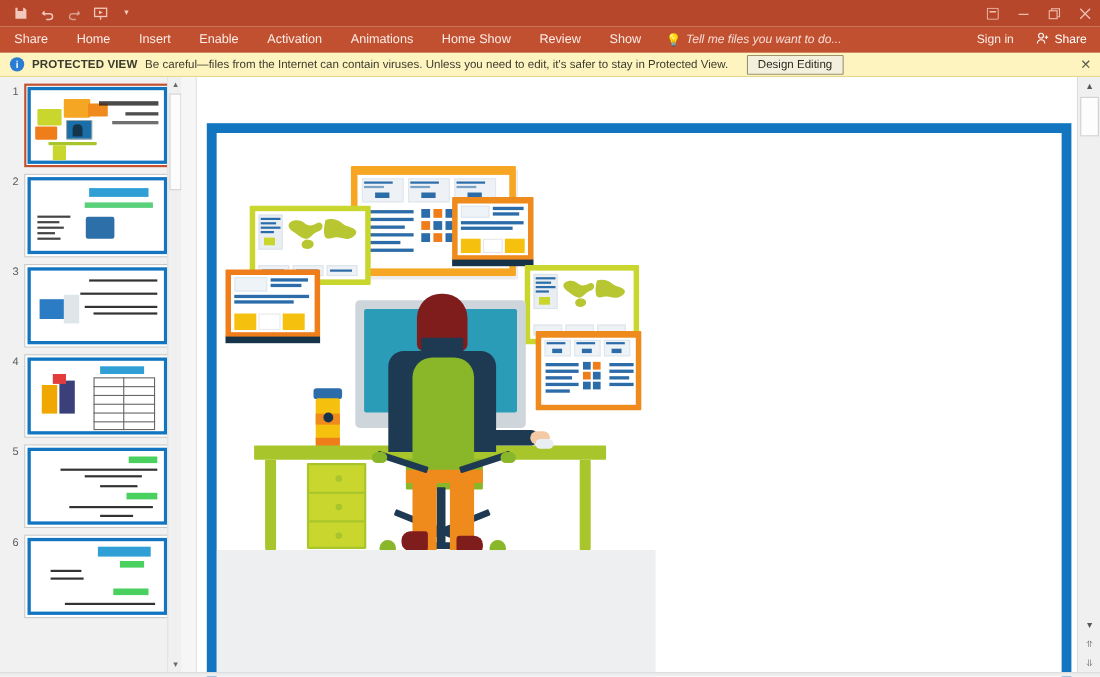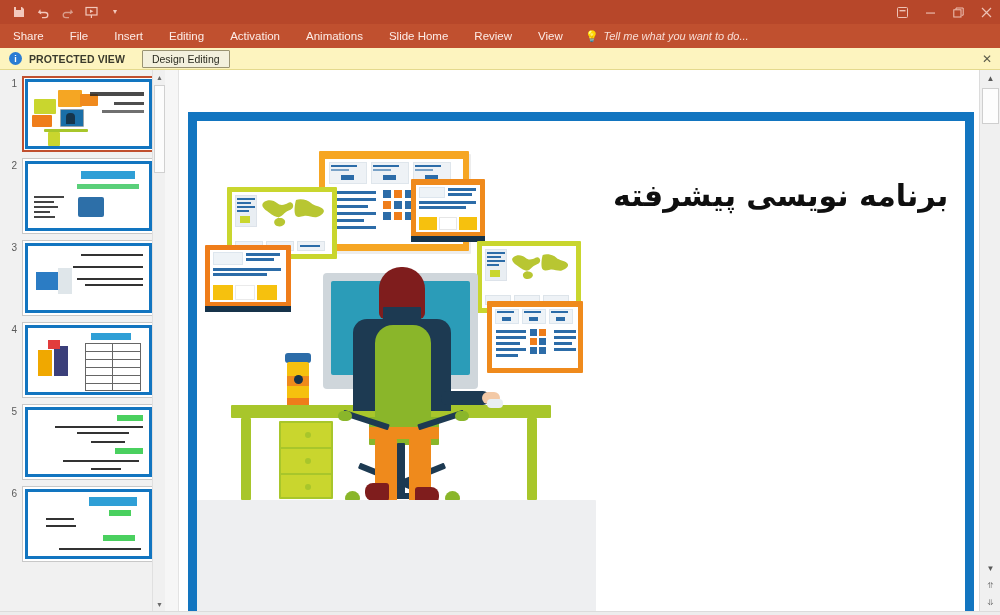--- a/index.html
+++ b/index.html
@@ -240,37 +240,51 @@
       <div class="wc-btn">
         <svg width="11" height="11" viewBox="0 0 11 11">
             <path d="M1 1l9 9M10 1l-9 9" stroke="#eec2b5" stroke-width="1.2"></path>
           </svg>
       </div>
     </div>
   </div>
 
   <div class="ribbon">
     <div class="tab">Share</div>
-    <div class="tab">File</div>
+    <div class="tab">Home</div>
     <div class="tab">Insert</div>
-    <div class="tab">Editing</div>
+    <div class="tab">Enable</div>
     <div class="tab">Activation</div>
     <div class="tab">Animations</div>
-    <div class="tab">Slide Home</div>
+    <div class="tab">Home Show</div>
     <div class="tab">Review</div>
-    <div class="tab">View</div>
+    <div class="tab">Show</div>
     <div class="tellme">
       <span class="bulb">💡</span>
-      <span>Tell me what you want to do...</span>
+      <span>Tell me files you want to do...</span>
+    </div>
+    <div class="ribbon-right">
+      <div class="signin">Sign in</div>
+      <div class="share">
+        <span>
+          <svg width="12" height="12" viewBox="0 0 12 12">
+              <circle cx="4.4" cy="3.4" r="2.2" fill="none" stroke="#fff" stroke-width="1"></circle>
+              <path d="M1 10.6c0-2 1.5-3.4 3.4-3.4S7.8 8.6 7.8 10.6" fill="none" stroke="#fff" stroke-width="1"></path>
+              <path d="M9.3 3.2v3.2M7.7 4.8h3.2" stroke="#fff" stroke-width="1"></path>
+            </svg>
+        </span>
+        <span>Share</span>
+      </div>
     </div>
   </div>
 
   <div class="pvbar">
     <div class="pv-icon">i</div>
     <span class="pv-strong">PROTECTED VIEW</span>
+    <span class="pv-text">Be careful—files from the Internet can contain viruses. Unless you need to edit, it's safer to stay in Protected View.</span>
     <button class="pv-btn">Design Editing</button>
     <span class="pv-close">✕</span>
   </div>
 
   <div class="workspace">
 
     <div class="thumbpane">
 
       <div class="thumbrow">
         <div class="thumbnum">1</div>
@@ -566,21 +580,20 @@
 
             <div class="card" style="left:178px;top:318px;width:22px;height:62px;background:#ef8a1c;"></div>
             <div class="card" style="left:212px;top:318px;width:22px;height:62px;background:#ef8a1c;"></div>
             <div class="card" style="left:168px;top:362px;width:24px;height:18px;background:#7f1d1d;border-radius:8px 3px 3px 8px;"></div>
             <div class="card" style="left:218px;top:366px;width:24px;height:18px;background:#7f1d1d;border-radius:3px 8px 8px 3px;"></div>
 
             <div class="card" style="left:0;top:379px;width:100%;height:150px;background:#eeeff1;"></div>
           </div>
 
           <div class="slide-text">
-            <div class="s-title">برنامه نویسی پیشرفته</div>
           </div>
 
         </div>
       </div>
     </div>
 
     <div class="right-scroll">
       <div class="rs-arrow">▲</div>
       <div class="rs-thumb"></div>
       <div class="rs-bottom">

